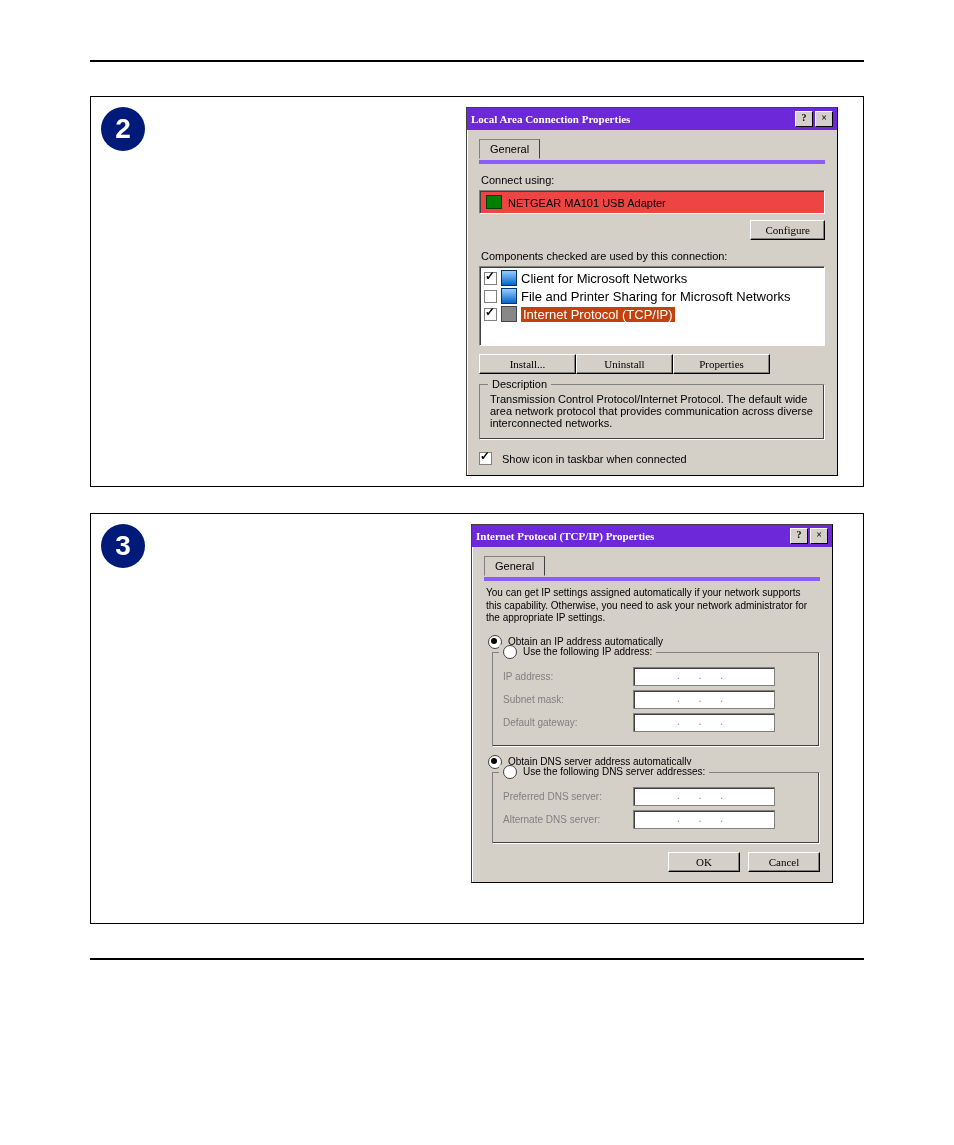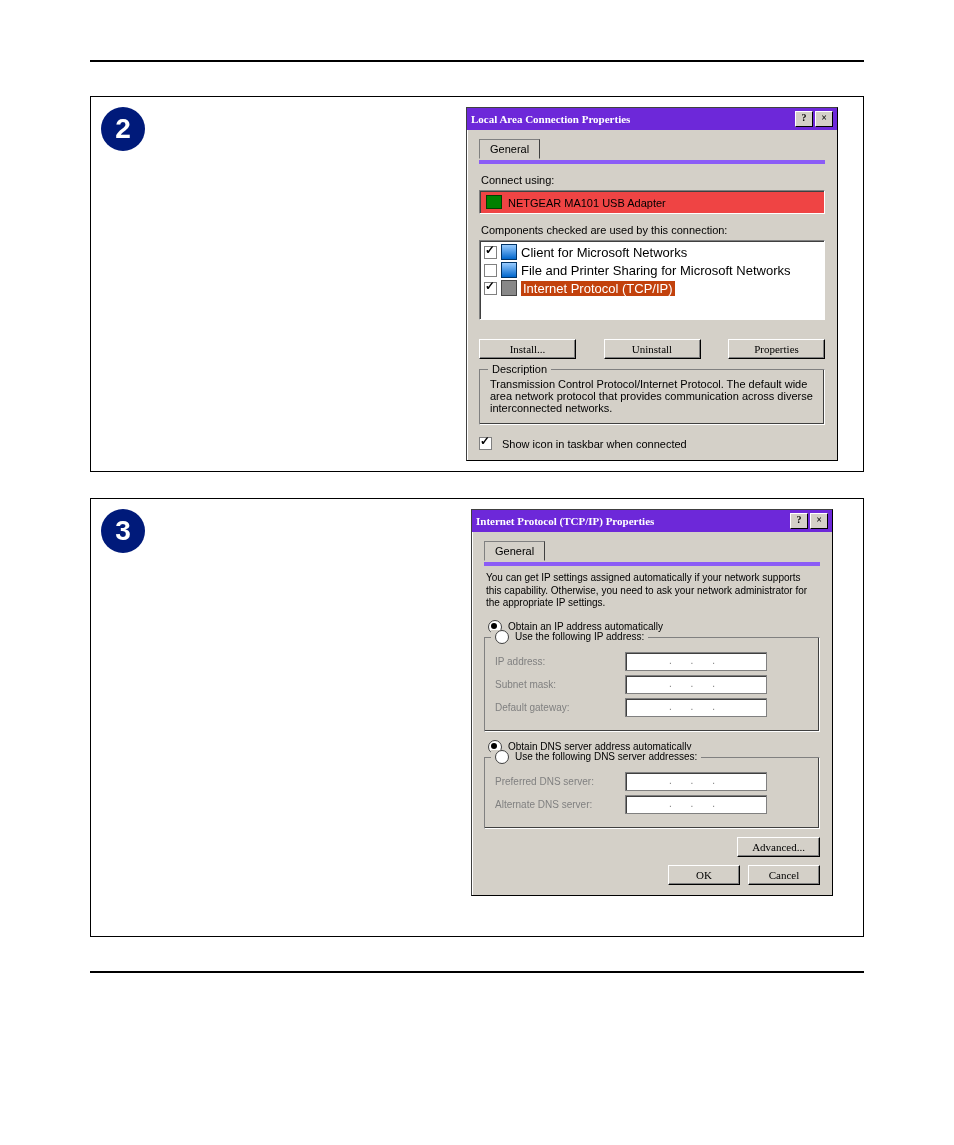--- a/index.html
+++ b/index.html
@@ -23,32 +23,32 @@
   .btn{background:#d4d0c8;border:1px solid #000;border-top-color:#fff;border-left-color:#fff;box-shadow:inset -1px -1px 0 #808080;padding:3px 14px;font:11px Tahoma;text-align:center;display:inline-block}
   .btnrow-r{text-align:right;margin-top:6px}
   .list{background:#fff;border:1px solid #808080;border-right-color:#fff;border-bottom-color:#fff;box-shadow:inset 1px 1px 0 #404040;height:74px;padding:2px;overflow:hidden}
   .li{display:flex;align-items:center;gap:4px;padding:1px 2px;font-size:13px}
   .li.sel .litxt{background:#c2410c;color:#fff;padding:0 2px}
   .chk{width:13px;height:13px;border:1px solid #808080;background:#fff;box-sizing:border-box;position:relative;flex:0 0 auto}
   .chk.on::after{content:"✓";position:absolute;top:-3px;left:0;font:bold 12px/1 Arial;color:#000}
   .icn{width:14px;height:14px;flex:0 0 auto}
   .icn.mon{background:linear-gradient(#9cf,#06c);border:1px solid #036}
   .icn.net{background:#888;border:1px solid #444}
-  .btnrow3{display:flex;justify-content:space-between;margin:19px 0 6px 0}
+  .btnrow3{display:flex;margin:8px 0 6px 0}
   .btnrow3 .btn{width:95px;padding:3px 0}
   .grp{border:1px solid #808080;border-right-color:#fff;border-bottom-color:#fff;box-shadow:inset -1px -1px 0 #404040;padding:8px 10px 10px 10px;margin-top:10px;position:relative}
   .grp .legend{position:absolute;top:-7px;left:8px;background:#d4d0c8;padding:0 4px;font-size:11px}
   .taskrow{display:flex;align-items:center;gap:10px;margin-top:12px}
   
   .win2{width:360px;font-size:10px}
   .info{margin:6px 2px 10px 2px;line-height:1.25}
   .radio{width:12px;height:12px;border:1px solid #404040;border-radius:50%;background:#fff;display:inline-block;vertical-align:middle;margin-right:6px;position:relative;flex:0 0 auto}
   .radio.on::after{content:"";position:absolute;top:2px;left:2px;width:6px;height:6px;border-radius:50%;background:#000}
   .optrow{display:flex;align-items:center;margin:3px 0 3px 4px}
-  .grp2{border:1px solid #808080;border-right-color:#fff;border-bottom-color:#fff;box-shadow:inset -1px -1px 0 #404040;padding:10px 10px 10px 10px;margin:2px 0 8px 0;position:relative}
+  .grp2{border:1px solid #808080;border-right-color:#fff;border-bottom-color:#fff;box-shadow:inset -1px -1px 0 #404040;padding:10px 10px 10px 10px;margin:2px 0 8px 8px;position:relative}
   .grp2 .legend2{position:absolute;top:-8px;left:6px;background:#d4d0c8;padding:0 4px;display:flex;align-items:center}
   .fld{display:flex;align-items:center;margin:4px 0}
   .fld label{width:130px;color:#808080}
   .ip{flex:0 0 140px;height:17px;background:#fff;border:1px solid #808080;box-shadow:inset 1px 1px 0 #404040;color:#808080;text-align:center;letter-spacing:8px;line-height:16px;font-size:10px}
   .okrow{display:flex;justify-content:flex-end;gap:8px;margin-top:8px}
   .okrow .btn{width:70px;padding:3px 0}
 </style>
 </head>
 <body>
 
@@ -68,20 +68,23 @@
           <div class="tbtn">×</div>
         </div>
         <div class="body">
           <div class="tabs">
             <div class="tab">General</div>
           </div>
           <div class="lbl">Connect using:</div>
           <div class="field">
             <span class="nic"></span>
             <span>NETGEAR MA101 USB Adapter</span>
+          </div>
+          <div class="btnrow-r">
+            <span class="btn">Configure</span>
           </div>
           <div class="lbl">Components checked are used by this connection:</div>
           <div class="list">
             <div class="li">
               <span class="chk on"></span>
               <span class="icn mon"></span>
               <span class="litxt">Client for Microsoft Networks</span>
             </div>
             <div class="li">
               <span class="chk"></span>
@@ -165,23 +168,20 @@
             <div class="fld">
                 <label>Preferred DNS server:</label>
                 <div class="ip">.   .   .</div>
               </div>
             <div class="fld">
                 <label>Alternate DNS server:</label>
                 <div class="ip">.   .   .</div>
               </div>
           </div>
 
-          <div class="btnrow-r">
-            <span class="btn">Advanced...</span>
-          </div>
           <div class="okrow">
             <span class="btn">OK</span>
             <span class="btn">Cancel</span>
           </div>
         </div>
       </div>
     </div>
   </div>
 
   <div class="hr2"></div>

